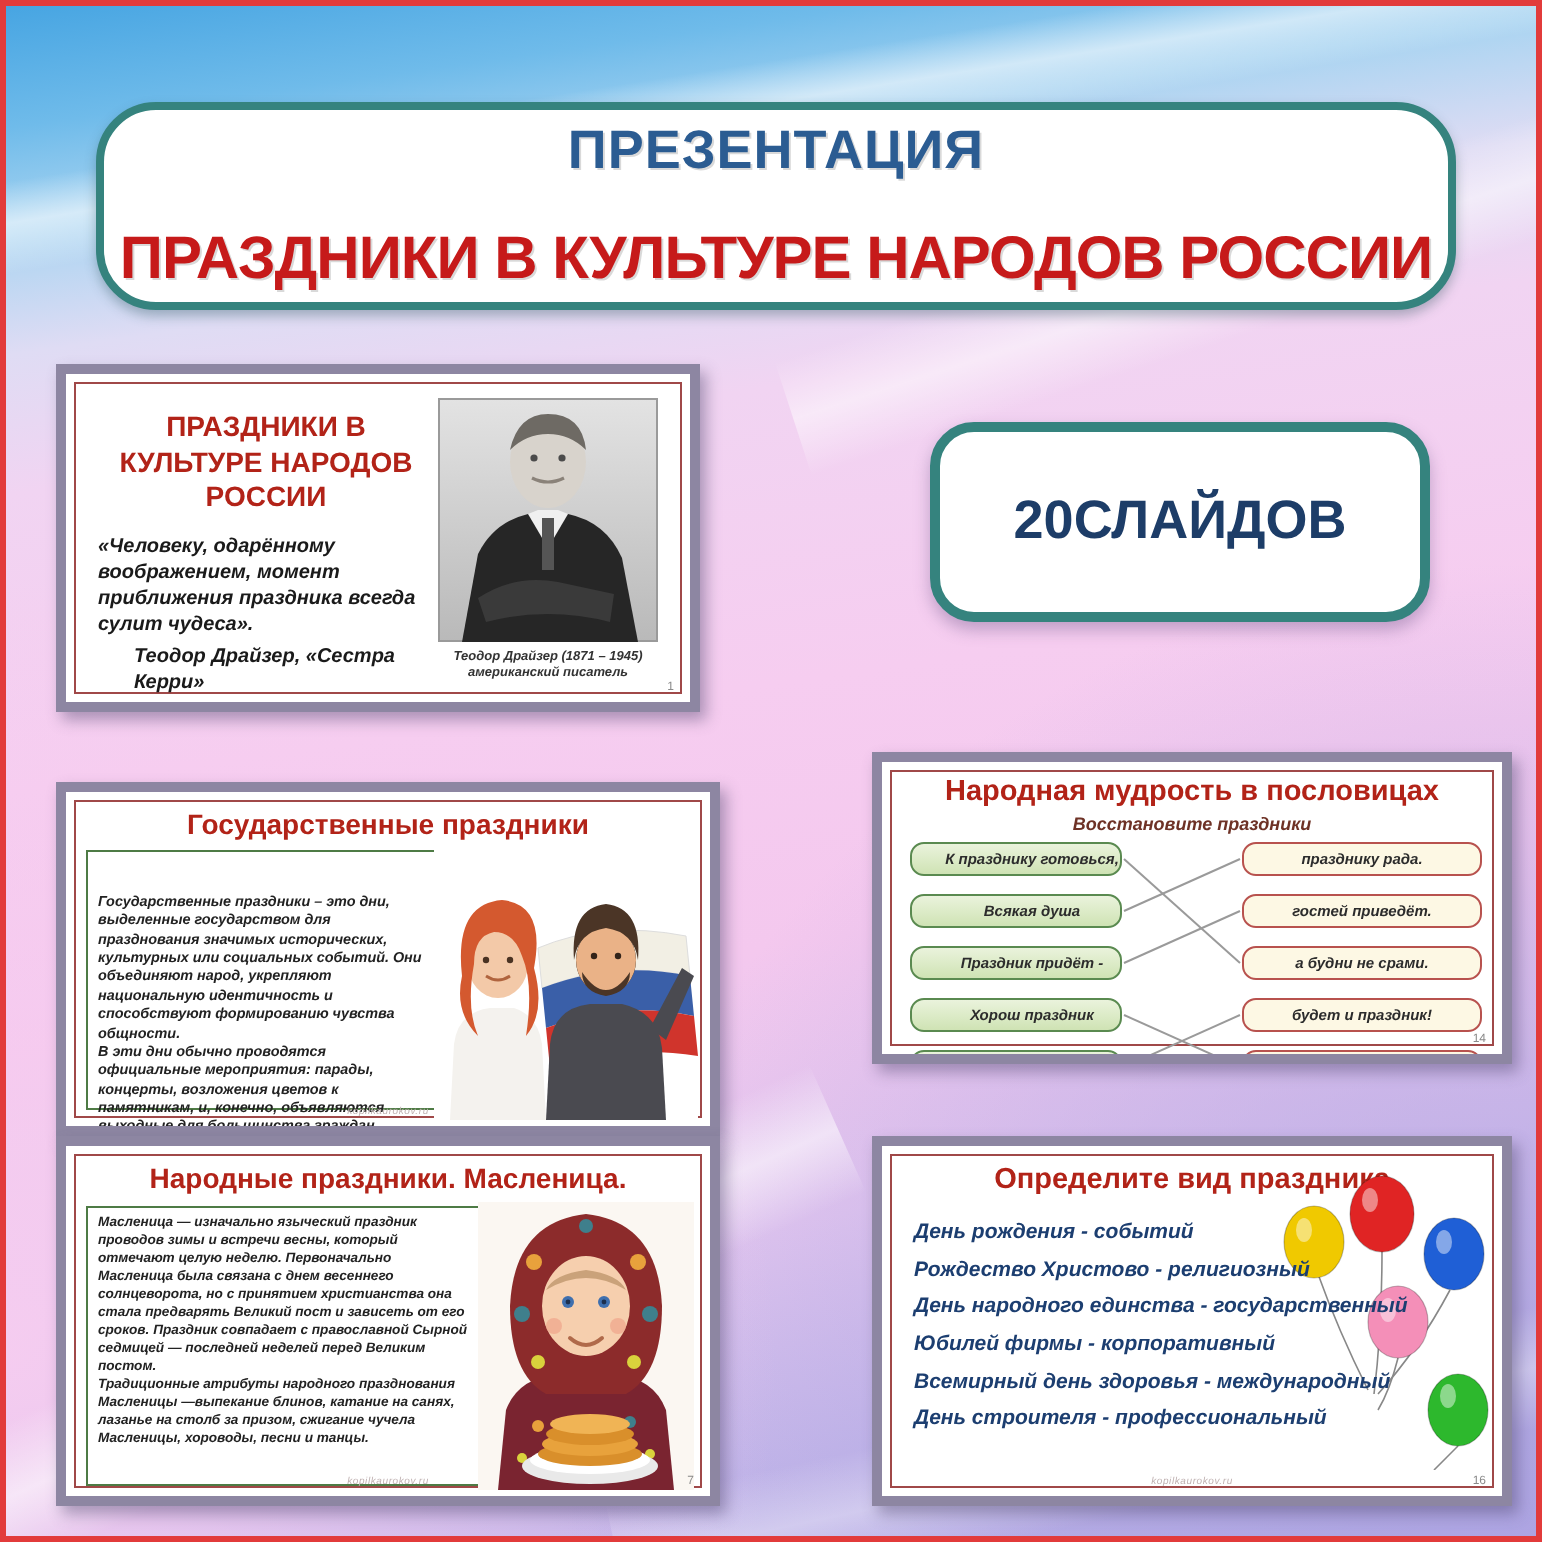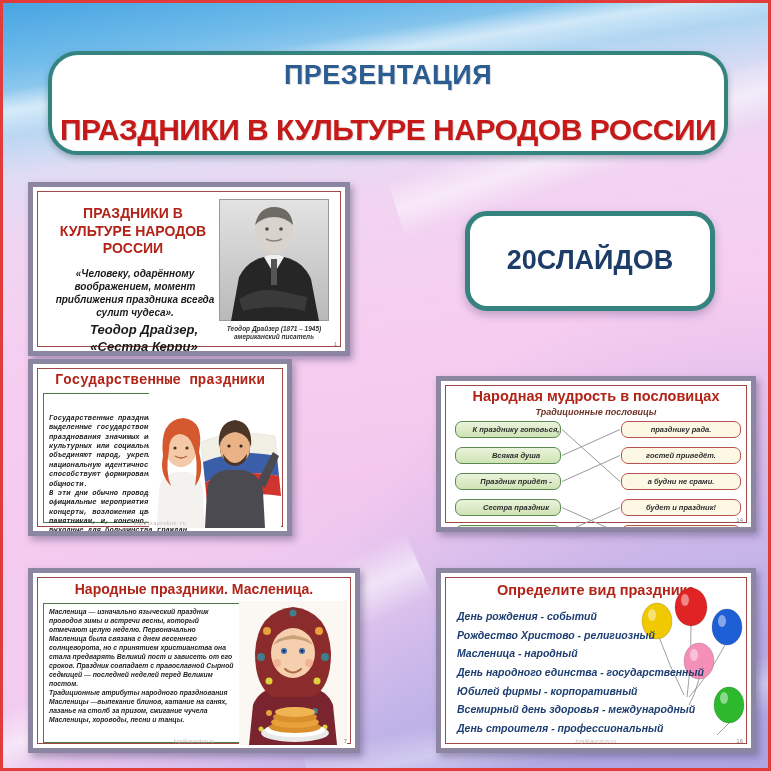--- a/index.html
+++ b/index.html
@@ -48,27 +48,27 @@
     overflow:hidden;
   }
   .slide .frame{position:absolute;left:4px;top:4px;right:4px;bottom:4px;border:1.5px solid #a04848;pointer-events:none;}
   .slide-title{color:#b22318;font-weight:bold;text-align:center;}
   .pagenum{position:absolute;right:8px;bottom:4px;font-size:6px;color:#8a8a8a;}
   .watermark{position:absolute;left:0;right:0;bottom:4px;text-align:center;font-size:5px;color:#c0b2b2;font-style:italic;letter-spacing:.3px;}
 
   
   #slide1{left:25px;top:179px;width:322px;height:174px;}
   .s1-title{position:absolute;left:14px;top:18px;width:172px;font-size:14px;line-height:1.25;}
-  .s1-quote{position:absolute;left:16px;top:80px;width:172px;font-size:10px;font-weight:bold;font-style:italic;color:#1a1a1a;line-height:1.3;text-align:center;}
-  .s1-attr{display:block;margin-top:3px;padding-left:18px;font-size:13px;}
+  .s1-quote{position:absolute;left:16px;top:80px;width:172px;font-size:10px;font-weight:bold;font-style:italic;color:#1a1a1a;line-height:1.3;}
+  .s1-attr{display:block;margin-top:3px;padding-left:18px;font-size:10px;}
   .s1-photo{position:absolute;right:16px;top:12px;width:110px;height:122px;}
   .s1-cap{position:absolute;right:6px;top:138px;width:130px;text-align:center;font-size:6.5px;font-weight:bold;font-style:italic;color:#333;line-height:1.3;}
 
   
-  #slide2{left:25px;top:356px;width:264px;height:177px;font-family:Liberation Mono, monospace;}
+  #slide2{left:25px;top:388px;width:332px;height:177px;}
   .s2-title{position:absolute;left:0;right:0;top:8px;font-size:14px;}
   .s2-box{position:absolute;left:10px;top:29px;width:178px;height:130px;box-sizing:border-box;border:1.5px solid #4e7b45;padding:20px 5px;}
   .s2-box p{margin:0;font-size:7.2px;font-weight:bold;font-style:italic;color:#222;line-height:1.3;}
   .s2-art{position:absolute;right:6px;top:26px;width:132px;height:138px;}
 
   
   #slide3{left:433px;top:373px;width:320px;height:156px;}
   .s3-title{position:absolute;left:0;right:0;top:7px;font-size:14.5px;}
   .s3-sub{position:absolute;left:0;right:0;top:26px;text-align:center;font-size:9px;font-weight:bold;font-style:italic;color:#6e3226;}
   .pv{position:absolute;height:17px;box-sizing:border-box;border-radius:7px;display:flex;align-items:center;justify-content:center;
@@ -172,32 +172,32 @@
       <path d="M74 64 Q86 82 98 64 Q98 74 86 76 Q74 74 74 64 Z" fill="#4b3526"></path>
       <circle cx="80" cy="56" r="1.6" fill="#33241a"></circle>
         <circle cx="92" cy="56" r="1.6" fill="#33241a"></circle>
     </svg>
     <div class="watermark">kopilkaurokov.ru</div>
   </div>
 
   <div class="slide" id="slide3">
     <div class="frame"></div>
     <div class="slide-title s3-title">Народная мудрость в пословицах</div>
-    <div class="s3-sub">Традиционные пословицы</div>
+    <div class="s3-sub">Восстановите праздники</div>
     <svg class="s3-lines" id="s3lines">
         <line x1="121" y1="48.5" x2="179" y2="100.5" stroke="#9a9a9a" stroke-width="1"></line>
         <line x1="121" y1="74.5" x2="179" y2="48.5" stroke="#9a9a9a" stroke-width="1"></line>
         <line x1="121" y1="100.5" x2="179" y2="74.5" stroke="#9a9a9a" stroke-width="1"></line>
         <line x1="121" y1="126.5" x2="179" y2="152.5" stroke="#9a9a9a" stroke-width="1"></line>
         <line x1="121" y1="152.5" x2="179" y2="126.5" stroke="#9a9a9a" stroke-width="1"></line>
       </svg>
     <div class="pv left" style="top:40px">К празднику готовься,</div>
     <div class="pv left" style="top:66px">Всякая душа</div>
     <div class="pv left" style="top:92px">Праздник придёт -</div>
-    <div class="pv left" style="top:118px">Сестра праздник</div>
+    <div class="pv left" style="top:118px">Хорош праздник</div>
     <div class="pv left" style="top:144px">Был пост -</div>
     <div class="pv right" style="top:40px">празднику рада.</div>
     <div class="pv right" style="top:66px">гостей приведёт.</div>
     <div class="pv right" style="top:92px">а будни не срами.</div>
     <div class="pv right" style="top:118px">будет и праздник!</div>
     <div class="pv right" style="top:144px">после трудов праведных.</div>
     <div class="pagenum">14</div>
   </div>
 
   <div class="slide" id="slide4">
@@ -266,21 +266,20 @@
         <ellipse cx="23" cy="30" rx="4" ry="6"></ellipse>
           <ellipse cx="56" cy="15" rx="4" ry="6"></ellipse>
         <ellipse cx="93" cy="36" rx="4" ry="6"></ellipse>
           <ellipse cx="65" cy="70" rx="4" ry="6"></ellipse>
         <ellipse cx="95" cy="113" rx="4" ry="6"></ellipse>
       </g>
     </svg>
     <div class="s5-list">
       <div>День рождения -  событий</div>
       <div>Рождество Христово - религиозный</div>
-      <div>Масленица -  народный</div>
       <div>День народного единства - государственный</div>
       <div>Юбилей фирмы - корпоративный</div>
       <div>Всемирный день здоровья -  международный</div>
       <div>День строителя -  профессиональный</div>
     </div>
     <div class="watermark">kopilkaurokov.ru</div>
     <div class="pagenum">16</div>
   </div>
 </div>
 

